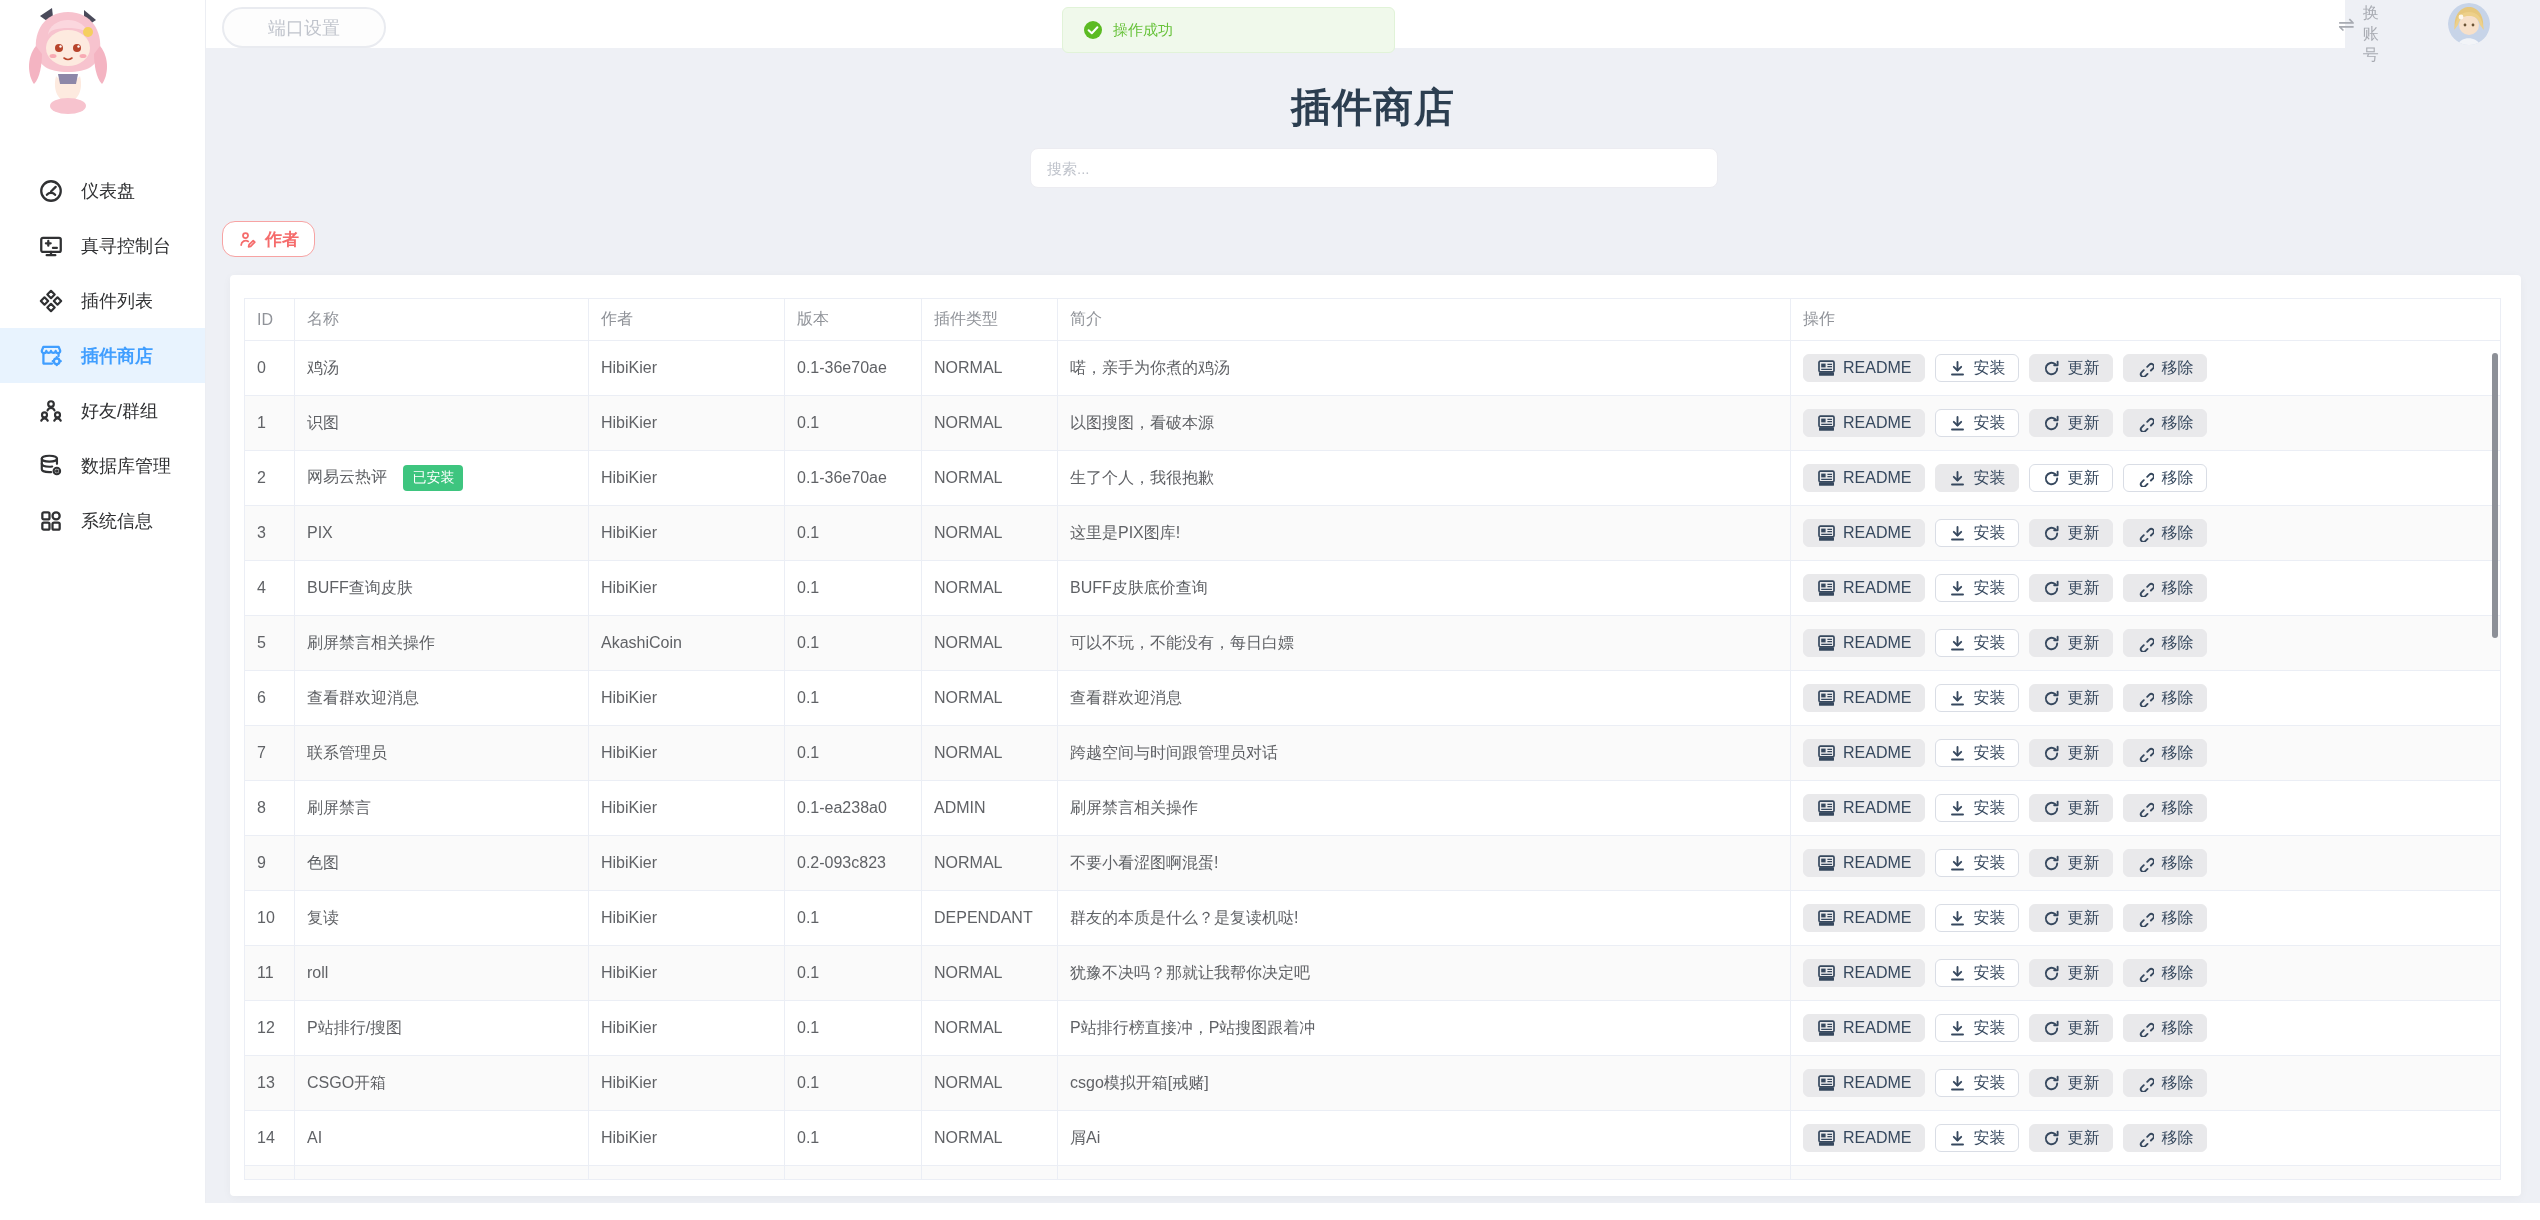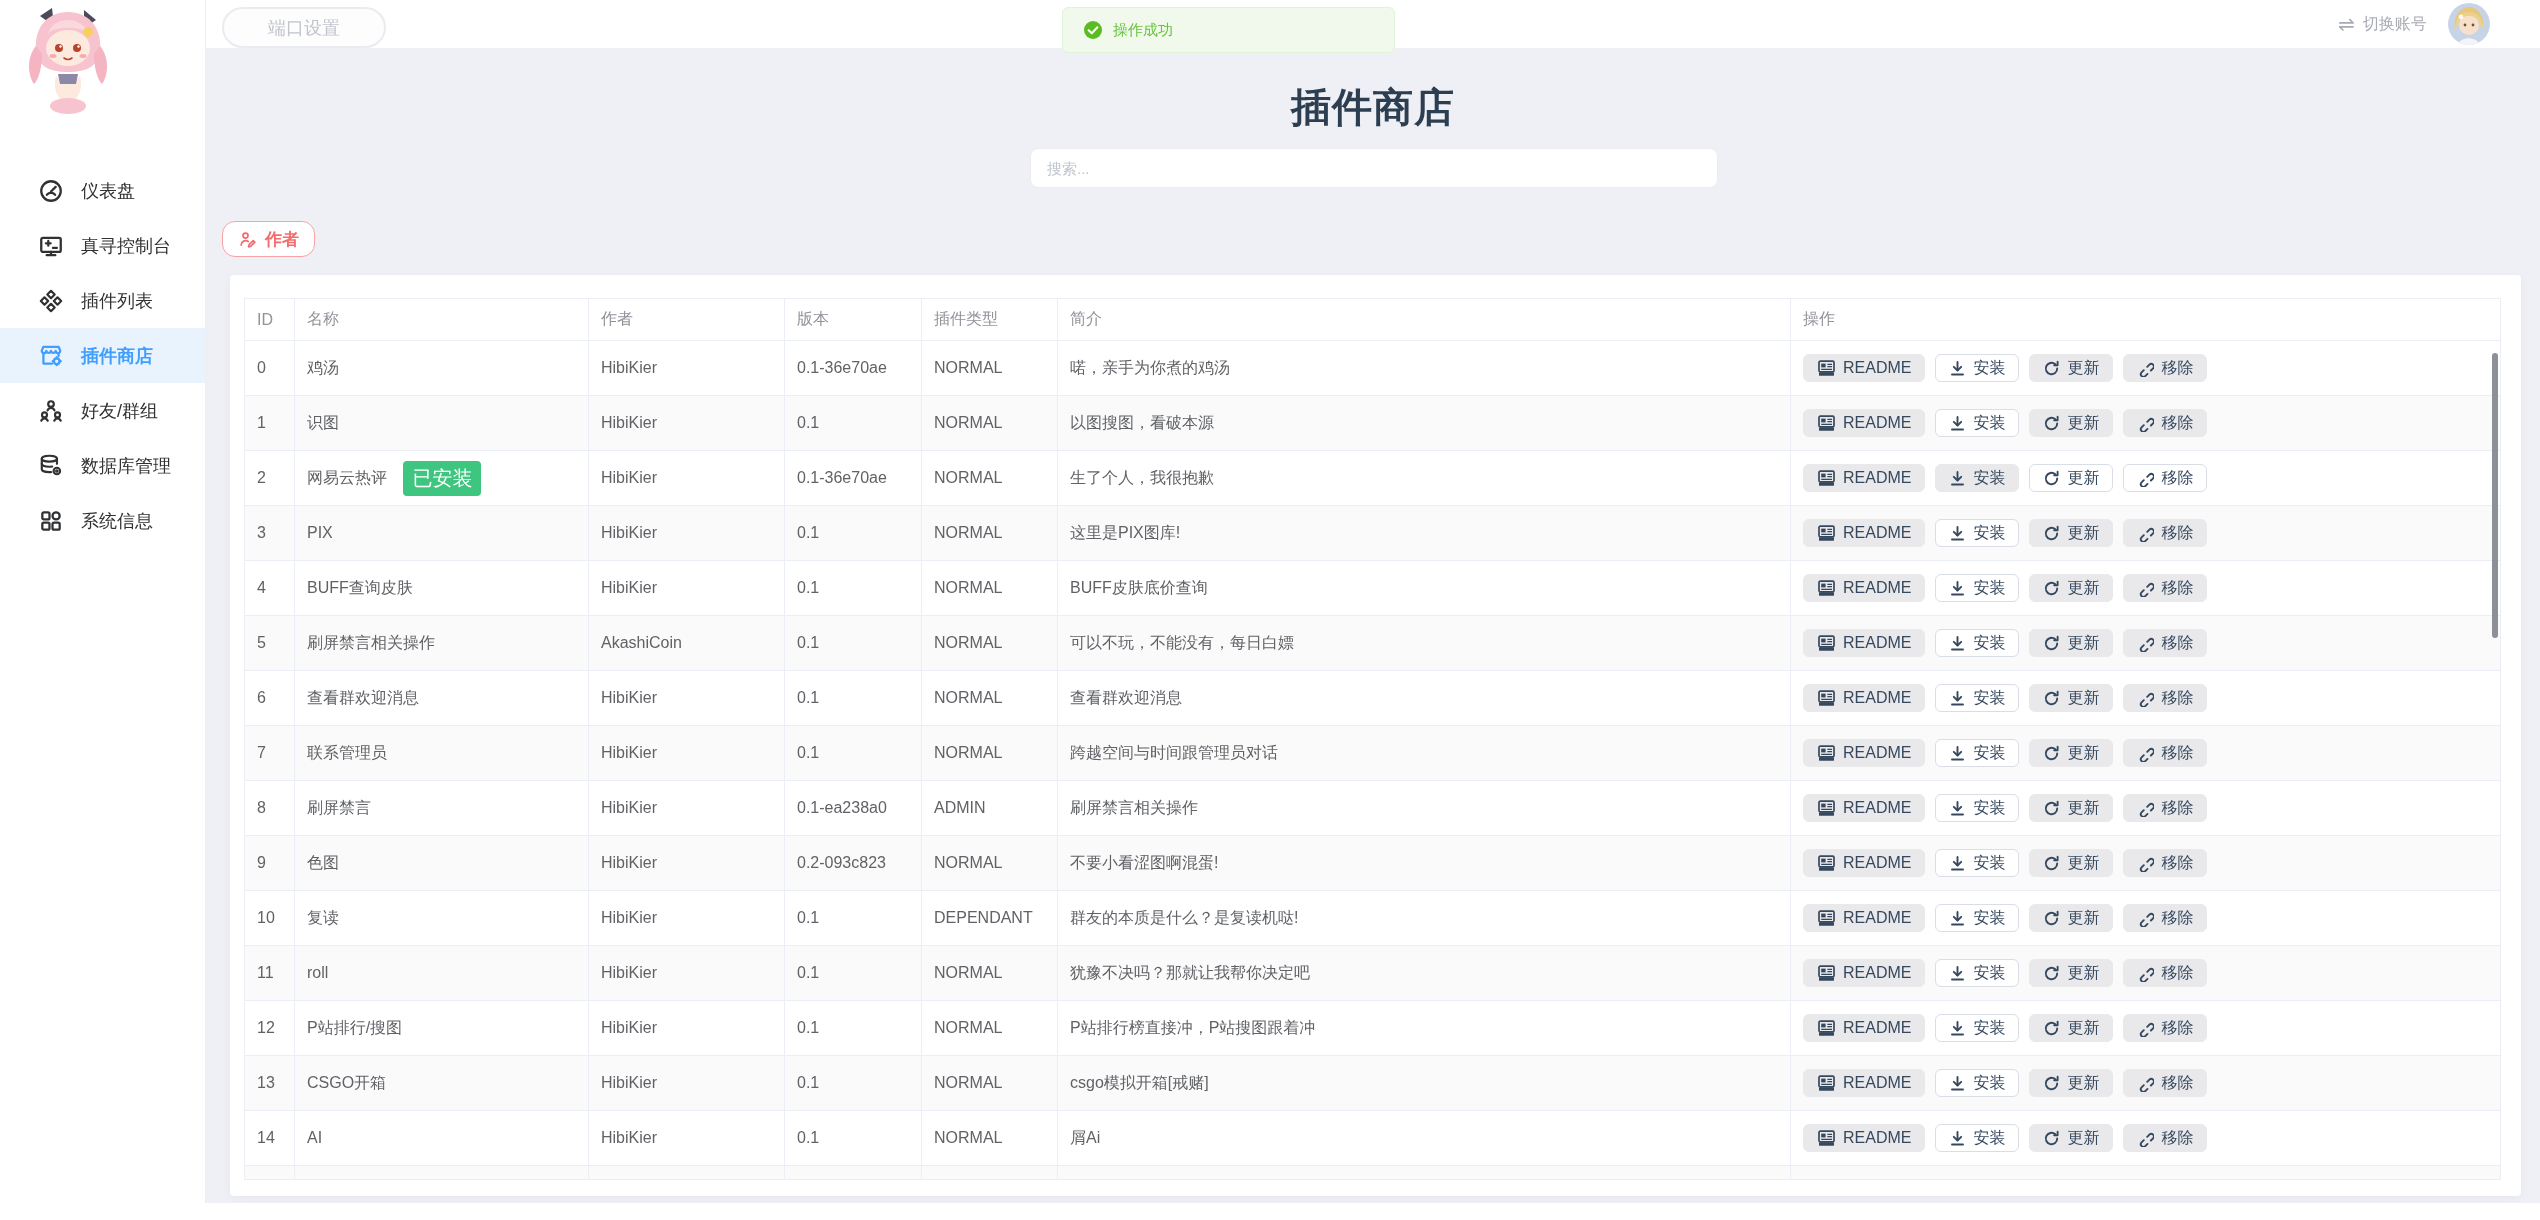--- a/index.html
+++ b/index.html
@@ -5,21 +5,21 @@
   * { margin:0; padding:0; box-sizing:border-box; }
   html,body { width:2540px; height:1220px; overflow:hidden; }
   body {
     position:relative;
     background:#eef0f5;
     font-family:"Liberation Sans","DejaVu Sans",sans-serif;
     color:#303133;
   }
 
   
-  .topbar { position:absolute; left:0; top:0; width:2540px; height:48px; background:#ffffff; z-index:3; }
+  .topbar { position:absolute; left:0; top:0; width:2345px; height:48px; background:#ffffff; z-index:3; }
   .port-btn {
     position:absolute; left:222px; top:7px; width:164px; height:41px;
     border:2px solid #e9ebf0; border-radius:21px; background:#fdfdfd;
     color:#c0c4cc; font-size:18px; display:flex; align-items:center; justify-content:center;
     cursor:pointer;
   }
   .switch-account {
     position:absolute; left:2338px; top:0; height:48px;
     display:flex; align-items:center; gap:8px; color:#a8abb2; font-size:16px; cursor:pointer; z-index:4;
   }
@@ -88,21 +88,21 @@
     border:1px solid #ebeef5; padding:0 12px; text-align:left;
     font-weight:normal; overflow:hidden; white-space:nowrap;
   }
   .plugin-table th { height:42px; color:#909399; font-size:16px; background:#fff; }
   .plugin-table td { height:55px; color:#606266; font-size:16px; background:#fff; }
   .plugin-table tbody tr:nth-child(even) td { background:#fafafa; }
   .plugin-table tr.sliver td { height:14px; background:#fafafa; }
 
   .badge-installed {
     display:inline-block; margin-left:12px; padding:4px 9px; border-radius:4px;
-    background:#3ec57f; color:#fff; font-size:20px; vertical-align:middle;
+    background:#3ec57f; color:#fff; font-size:14px; vertical-align:middle;
   }
 
   .actions-cell { display:flex; align-items:center; gap:10px; }
   .btn {
     height:28px; padding:0 13px; border-radius:6px; border:1px solid #e9e9eb;
     background:#e9e9eb; color:#36485e; font-size:16px;
     display:inline-flex; align-items:center; gap:7px; cursor:pointer; white-space:nowrap;
     font-family:"Liberation Sans","DejaVu Sans",sans-serif;
   }
   .btn.light { background:#fff; border-color:#d9dde5; }

